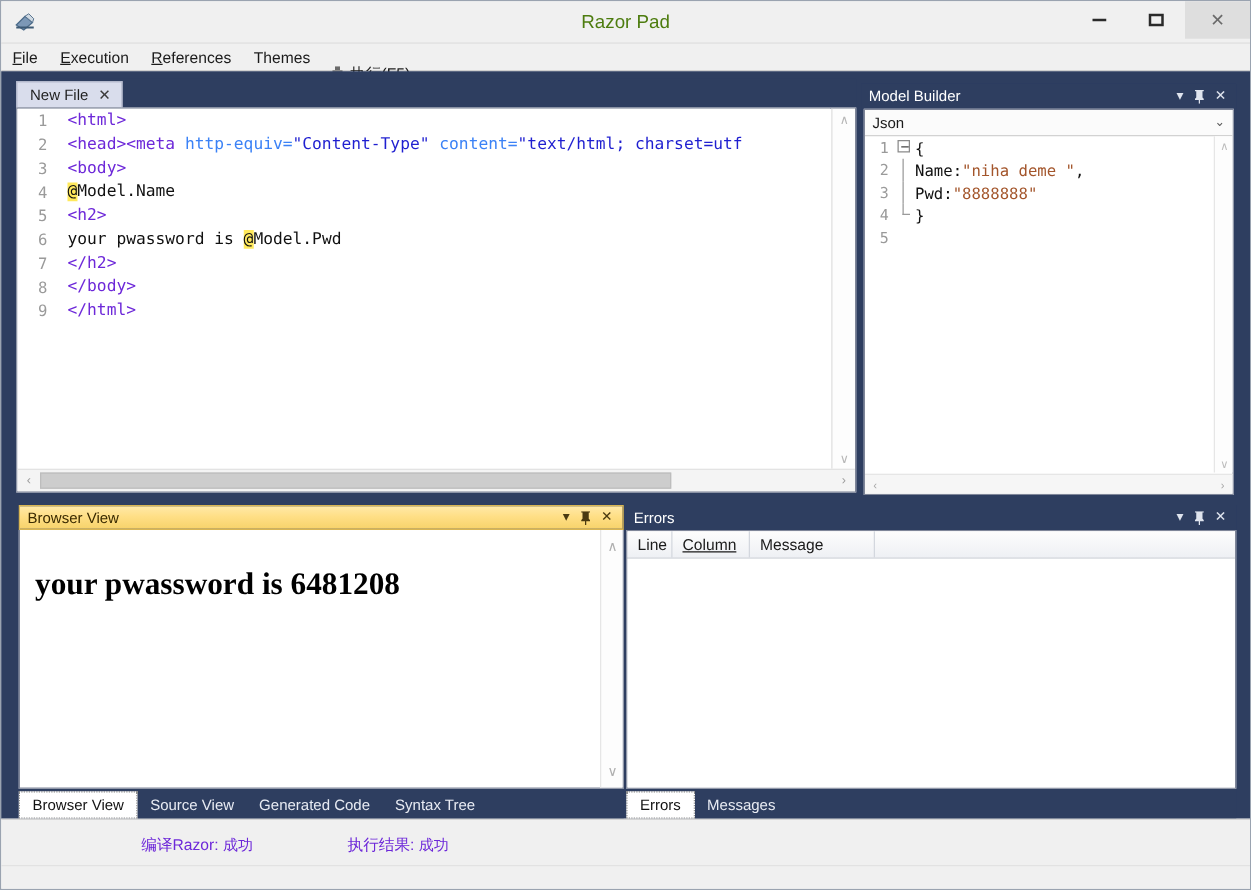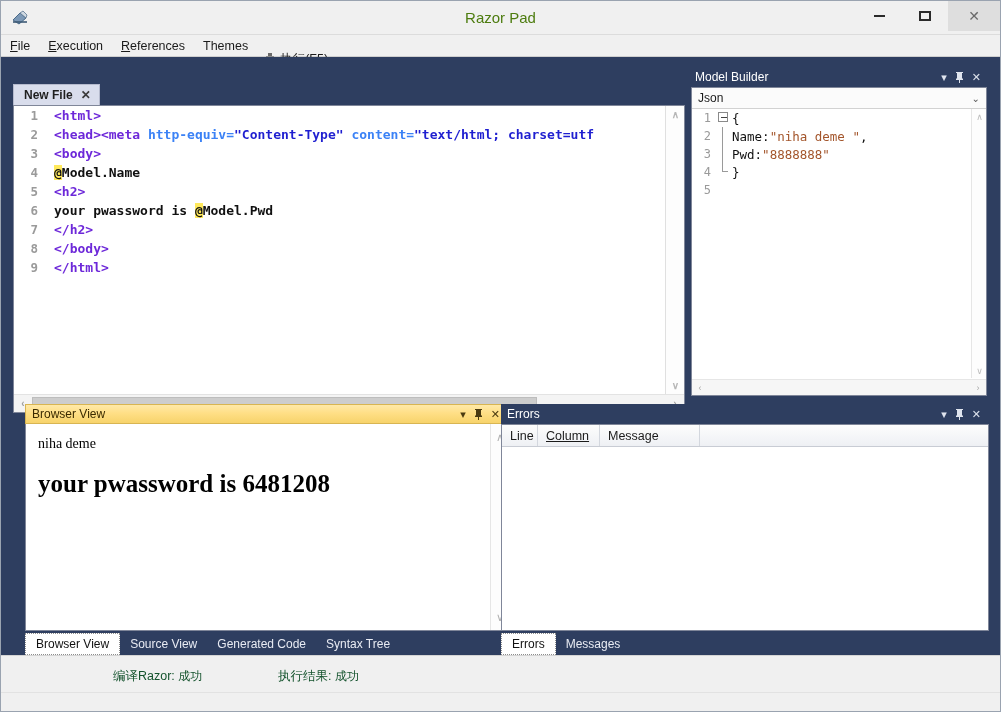--- a/index.html
+++ b/index.html
@@ -64,21 +64,21 @@
   .panel-caption {
     height: 20px; background: #2e3e60; color: #ffffff;
     font-size: 12px; display: flex; align-items: center; padding: 0 4px 0 6px;
   }
   .panel-caption .cap-title { flex: 1; white-space: nowrap; }
   .cap-btns { display: flex; align-items: center; gap: 8px; padding-right: 4px; }
   .cap-btn { font-size: 11px; line-height: 1; color: #dfe4ee; }
   .cap-btn.pin { font-size: 12px; }
 
   
-  #editor-panel { left: 12px; top: 81px; width: 672px; height: 331px; font-weight: bold; }
+  #editor-panel { left: 12px; top: 62px; width: 672px; height: 331px; }
   .tabstrip { height: 23px; display: flex; align-items: flex-end; }
   .file-tab {
     background: #d9ddec; color: #1f1f1f; font-size: 12px;
     height: 21px; display: flex; align-items: center; gap: 8px;
     padding: 0 8px 0 10px; border: 1px solid #b5bacd; border-bottom: none;
   }
   .tab-close { font-size: 12px; color: #3a3a3a; }
   .editor-frame {
     position: absolute; left: 0; top: 23px; width: 672px; height: 308px;
     background: #ffffff; border: 1px solid #7f8699;
@@ -152,21 +152,21 @@
     background: #fdfdfd; border-left: 1px solid #e6e6e6; }
   .mb-vscroll .arrow { position: absolute; left: 0; width: 15px; height: 15px;
     display: flex; align-items: center; justify-content: center; color: #bcbcbc; font-size: 9px; }
   .mb-vscroll .arrow.up { top: 0; }
   .mb-vscroll .arrow.down { bottom: 0; }
   .mb-hscroll { position: absolute; left: 0; right: 0; bottom: 0; height: 16px;
     background: #f6f6f6; border-top: 1px solid #e6e6e6; display: flex; align-items: center; }
   .mb-hscroll .arrow { width: 16px; text-align: center; color: #a8a8a8; font-size: 9px; }
 
   
-  #browser-panel { left: 24px; top: 403px; width: 484px; height: 251px; }
+  #browser-panel { left: 14px; top: 403px; width: 484px; height: 251px; }
   .bv-caption {
     height: 20px; display: flex; align-items: center; padding: 0 4px 0 6px;
     font-size: 12px; color: #3a2a00;
     background: linear-gradient(to bottom, #ffe9a8 0%, #ffdf86 45%, #f7d36b 100%);
     border: 1px solid #d8b552;
   }
   .bv-caption .cap-title { flex: 1; }
   .bv-caption .cap-btn { color: #4a3a10; }
   .bv-body {
     position: absolute; left: 0; top: 20px; width: 484px; height: 207px;
@@ -195,21 +195,21 @@
     background: linear-gradient(to bottom,#fdfdfd,#eef0f4); border-bottom: 1px solid #c8ccd4; }
   .err-col { font-size: 12.5px; color: #1b1b1b; display: flex; align-items: center;
     padding: 0 8px; border-right: 1px solid #d3d7de; }
   .err-rows { position: absolute; left: 0; right: 0; top: 22px; bottom: 0; background: #fff; }
 
   
   .statusbar {
     position: absolute; left: 0; bottom: 0; width: 999px; height: 56px;
     background: #f0f0f0; border-top: 1px solid #d4d4d4;
   }
-  .status-item { position: absolute; top: 12px; font-size: 12.5px; color: #14532d; white-space: nowrap; }
+  .status-item { position: absolute; top: 12px; font-size: 12.5px; color: #6d28d9; white-space: nowrap; }
   .status-item .sv { font-size: 12px; vertical-align: top; }
   .status-sep { position: absolute; left: 0; bottom: 18px; width: 999px; height: 1px; background: #e2e2e2; }
 </style>
 </head>
 <body>
 
 <div id="app">
 
   <div class="titlebar">
     <svg class="app-icon" viewBox="0 0 18 18">
@@ -372,21 +372,20 @@
       <span class="cap-btns">
         <span class="cap-btn">▾</span>
         <svg class="cap-btn pin" width="9" height="11" viewBox="0 0 9 11">
             <path d="M1 0h7v1H7v5l1 1v1H5v3H4V8H1V7l1-1V1H1z" fill="#4a3a10"></path>
           </svg>
         <span class="cap-btn">✕</span>
       </span>
     </div>
     <div class="bv-body">
       <div class="bv-content">
-        <div class="bv-plain">niha deme</div>
         <div class="bv-h2">your pwassword is 6481208</div>
       </div>
       <div class="bv-vscroll">
         <div class="arrow up">∧</div>
         <div class="arrow down">∨</div>
       </div>
     </div>
     <div class="bottom-tabs" id="browser-tabs">
         <div class="btab active">Browser View</div>
         <div class="btab">Source View</div>

